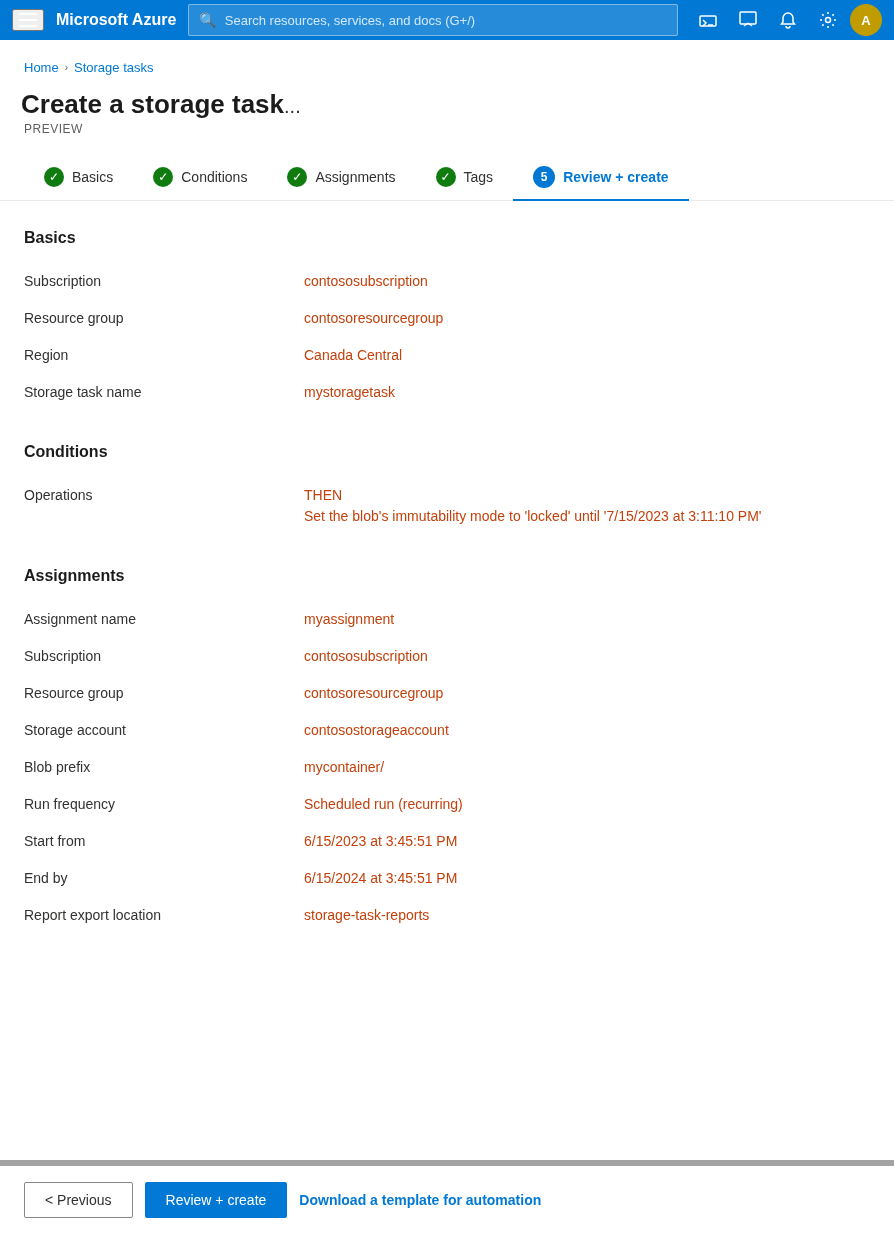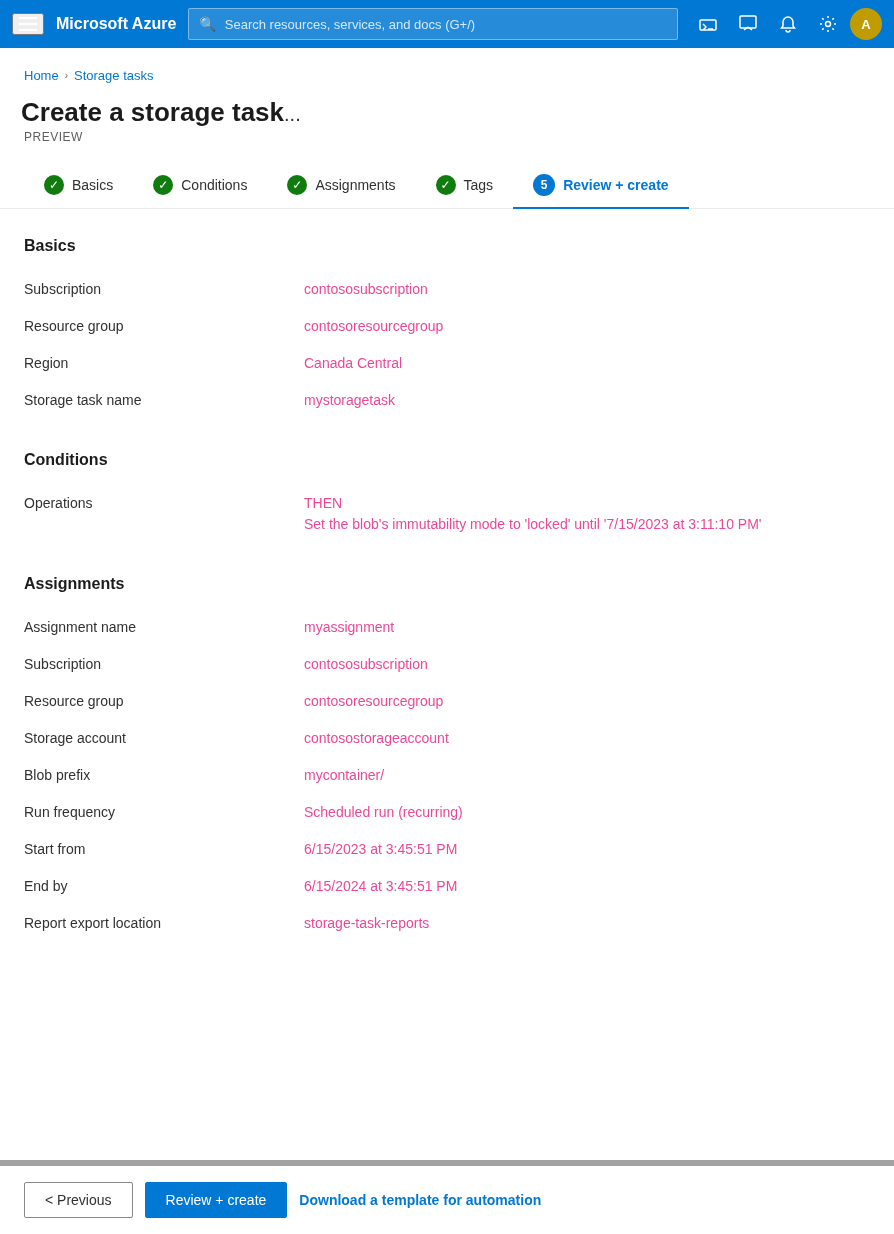--- a/index.html
+++ b/index.html
@@ -1,21 +1,21 @@
 <!DOCTYPE html>
 <html><head>
   <meta charset="utf-8">
   <style>
     * { box-sizing: border-box; margin: 0; padding: 0; }
     body { font-family: 'Segoe UI', Arial, sans-serif; font-size: 14px; color: #323130; background: #fff; }
 
     
     .topbar {
       background: #0078d4;
-      height: 48px;
+      height: 40px;
       display: flex;
       align-items: center;
       padding: 0 12px;
       gap: 12px;
     }
     .topbar-hamburger {
       color: #fff;
       font-size: 18px;
       cursor: pointer;
       width: 32px;
@@ -202,21 +202,21 @@
       vertical-align: top;
       font-size: 14px;
       line-height: 1.5;
     }
     .review-table td:first-child {
       color: #323130;
       width: 280px;
       min-width: 200px;
     }
     .review-table td:last-child {
-      color: #ec4899;
+      color: #c2410c;
     }
 
     
     .footer {
       position: fixed;
       bottom: 0;
       left: 0;
       right: 0;
       background: #fff;
       border-top: 6px solid #a3a3a3;

